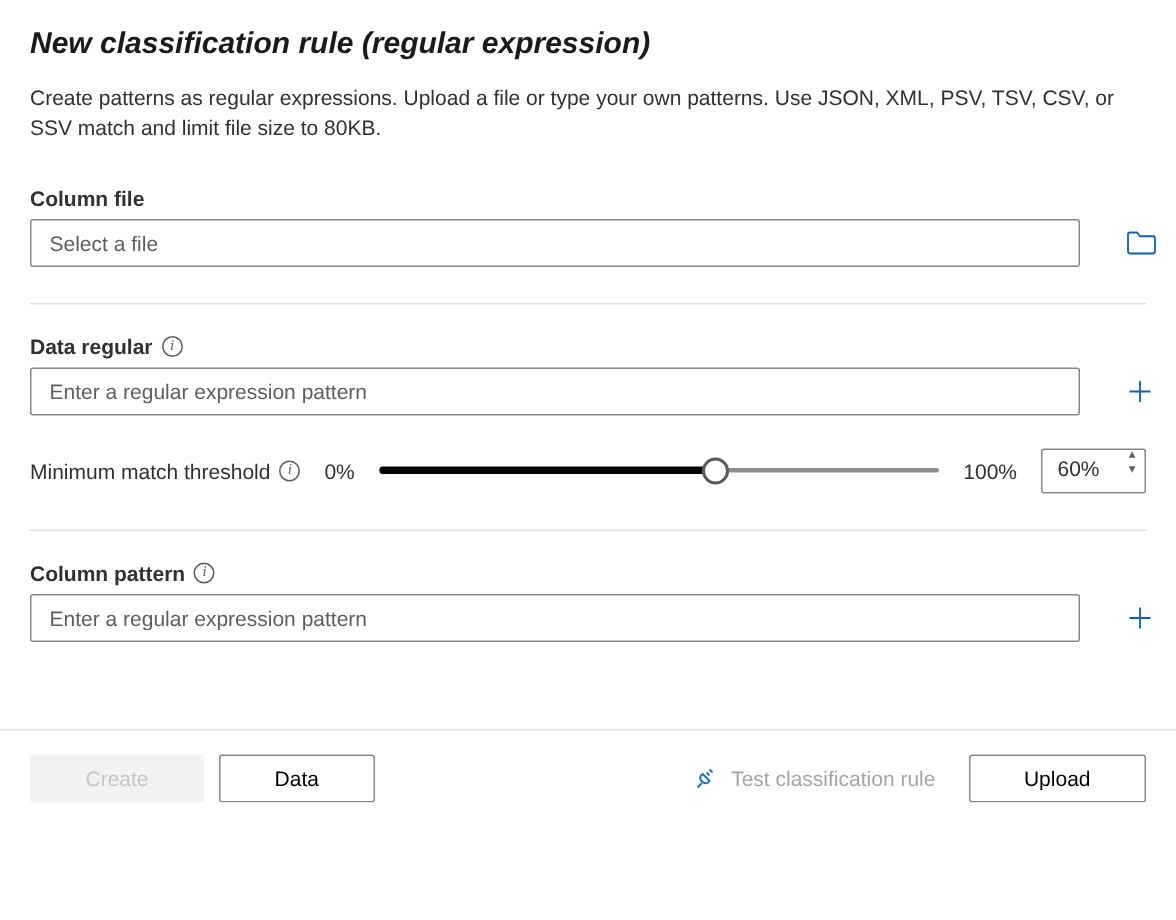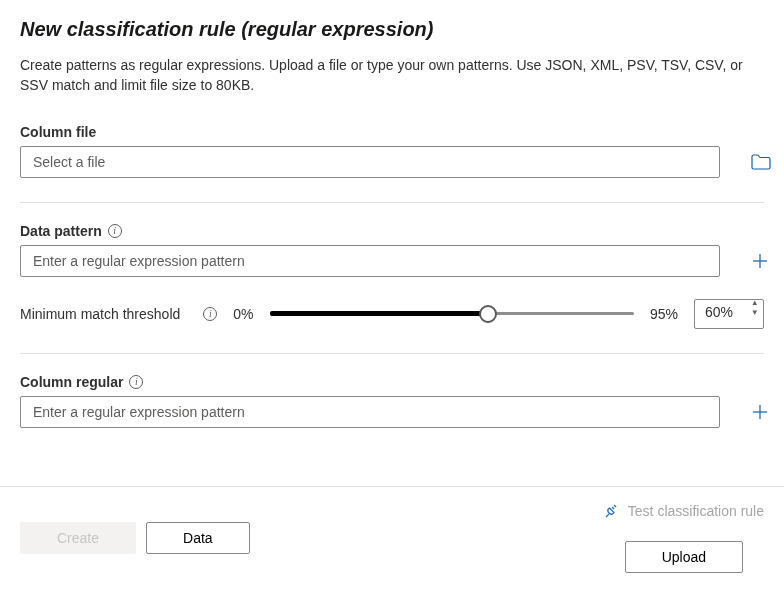--- a/index.html
+++ b/index.html
@@ -72,21 +72,21 @@
     border: 1px solid #605e5c; border-radius: 50%;
     font-size: 10px; color: #605e5c; font-weight: 400;
     font-style: italic;
     font-family: Georgia, serif;
   }
   .threshold-row {
     display: flex; align-items: center; gap: 16px;
     margin-top: 22px;
   }
   .threshold-label {
-    display: flex; align-items: center; gap: 23px;
+    display: flex; align-items: center; gap: 6px;
     font-size: 14px; font-weight: 400;
   }
   .slider-wrap {
     display: flex; align-items: center; gap: 10px;
     flex: 1;
   }
   .slider-track {
     position: relative; height: 3px; flex: 1;
     background: #8f8f8f; border-radius: 2px;
     cursor: pointer;
@@ -118,21 +118,21 @@
     color: #605e5c; cursor: pointer;
   }
   .spinner-arrows span { font-size: 9px; height: 10px; }
   .footer {
     border-top: 1px solid #e1dfdd;
     margin-top: 40px;
     padding: 16px 20px 0 20px;
     display: flex; align-items: center; justify-content: space-between;
   }
   .footer-left { display: flex; gap: 10px; }
-  .footer-right { display: flex; align-items: center; gap: 22px; flex-direction: column; }
+  .footer-right { display: flex; align-items: center; gap: 22px; }
   .btn {
     height: 32px; padding: 0 36px;
     border: 1px solid #8a8886; border-radius: 2px;
     background: #fff; font-size: 14px; cursor: pointer;
     display: flex; align-items: center; justify-content: center;
     min-width: 80px;
   }
   .btn-primary-disabled {
     background: #f3f2f1; color: #c8c6c4; border-color: #f3f2f1;
     cursor: default;
@@ -158,21 +158,21 @@
     <div class="icon-btn">
       <svg width="20" height="16" viewBox="0 0 20 16" fill="none" stroke="currentColor" stroke-width="1.2">
         <path d="M1 2.5 C1 1.7 1.7 1 2.5 1 L7 1 L9 3.5 L17.5 3.5 C18.3 3.5 19 4.2 19 5 L19 13.5 C19 14.3 18.3 15 17.5 15 L2.5 15 C1.7 15 1 14.3 1 13.5 Z"></path>
       </svg>
     </div>
   </div>
 
   <hr class="divider">
 
   <div class="section-label">
-    <span>Data pattern</span>
+    <span>Data regular</span>
     <span class="info-icon">i</span>
   </div>
   <div class="row">
     <div class="input-box">
       <input type="text" placeholder="Enter a regular expression pattern" style="">
     </div>
     <div class="icon-btn">
       <svg width="18" height="18" viewBox="0 0 18 18" fill="none" stroke="currentColor" stroke-width="1.2">
         <line x1="9" y1="2" x2="9" y2="16"></line>
         <line x1="2" y1="9" x2="16" y2="9"></line>
@@ -185,34 +185,34 @@
       <span>Minimum match threshold</span>
       <span class="info-icon">i</span>
     </div>
     <span class="pct">0%</span>
     <div class="slider-wrap">
       <div class="slider-track">
         <div class="slider-fill" id="slider-fill" style="width: 60%;"></div>
         <div class="slider-thumb" id="slider-thumb" style="left: 60%;"></div>
       </div>
     </div>
-    <span class="pct">95%</span>
+    <span class="pct">100%</span>
     <div class="spinner">
       <span class="spinner-val">60%</span>
       <div class="spinner-arrows">
         <span>▴</span>
         <span>▾</span>
       </div>
     </div>
   </div>
 
   <hr class="divider">
 
   <div class="section-label">
-    <span>Column regular</span>
+    <span>Column pattern</span>
     <span class="info-icon">i</span>
   </div>
   <div class="row">
     <div class="input-box">
       <input type="text" placeholder="Enter a regular expression pattern" style="">
     </div>
     <div class="icon-btn">
       <svg width="18" height="18" viewBox="0 0 18 18" fill="none" stroke="currentColor" stroke-width="1.2">
         <line x1="9" y1="2" x2="9" y2="16"></line>
         <line x1="2" y1="9" x2="16" y2="9"></line>

